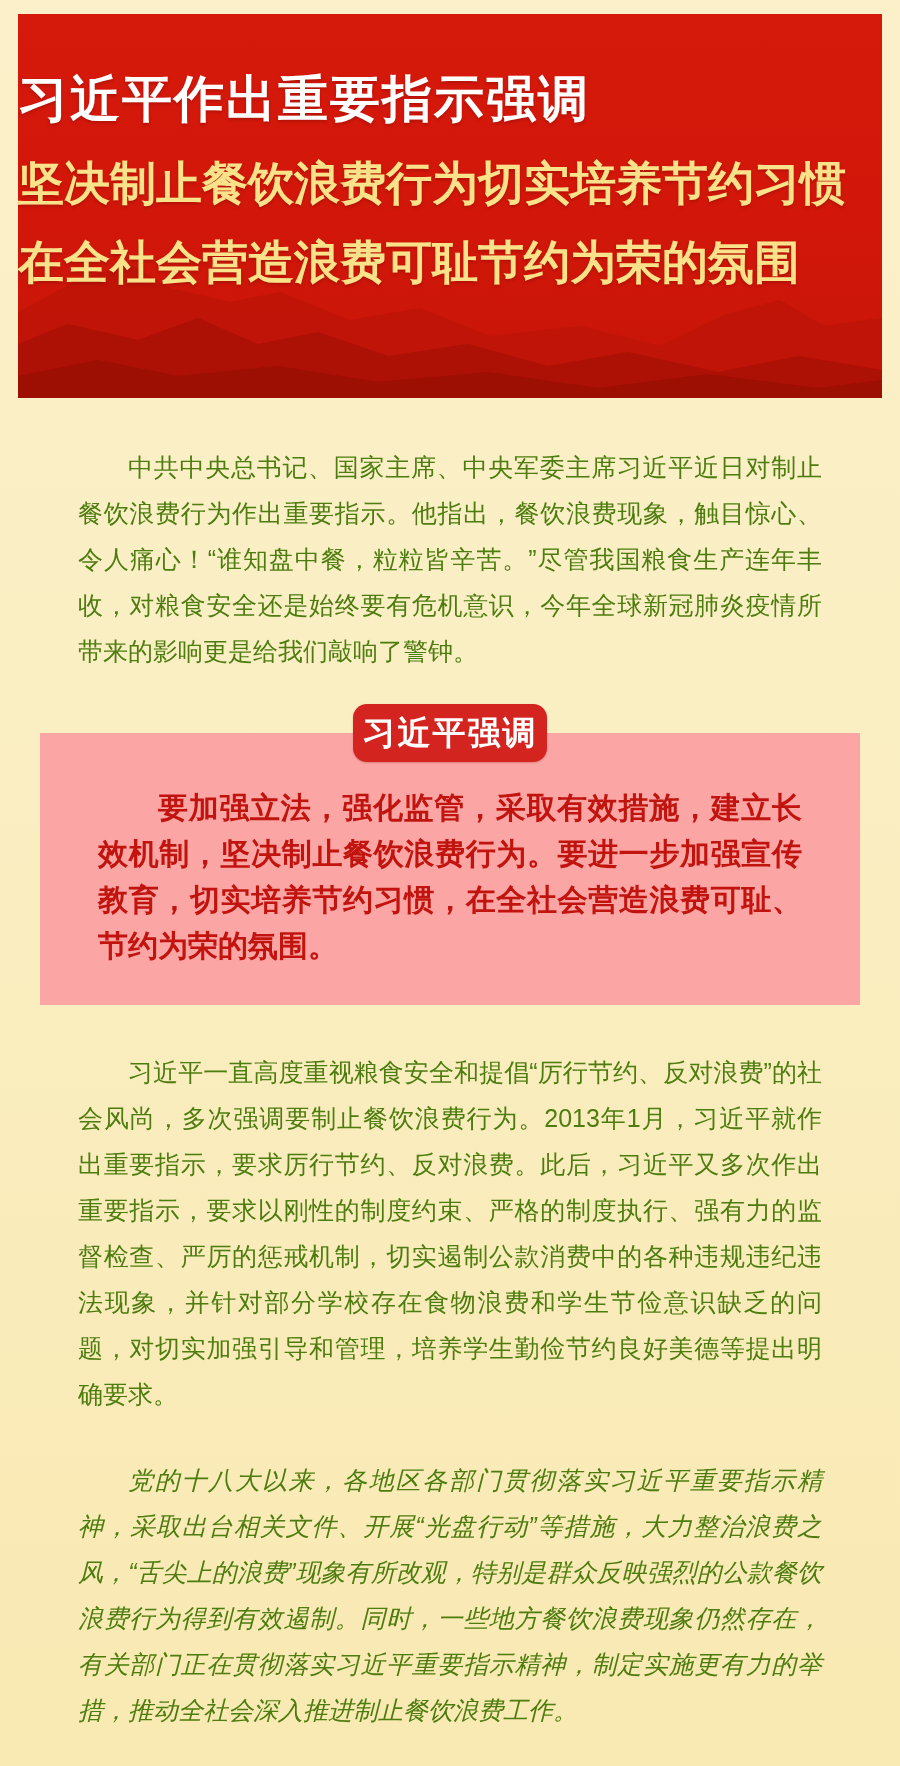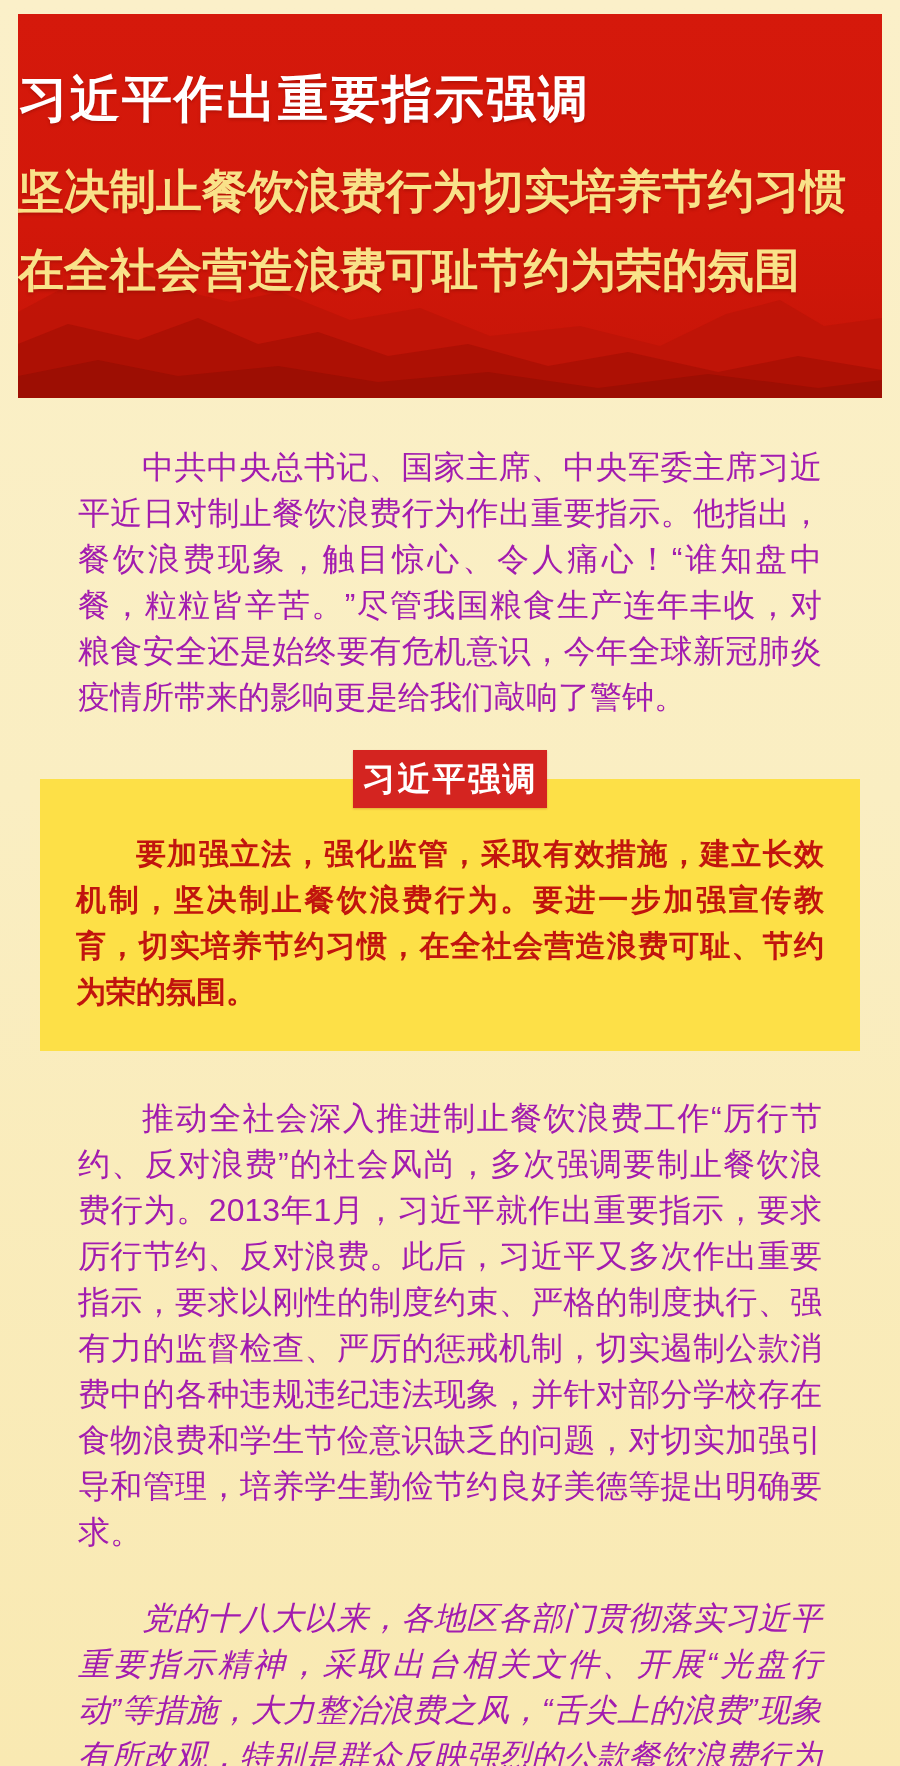--- a/index.html
+++ b/index.html
@@ -17,47 +17,48 @@
     overflow:hidden;text-align:left;
   }
   .mountains{position:absolute;left:0;bottom:0;width:100%;height:150px;display:block;}
   .banner-text{position:relative;z-index:2;}
   .t1{
     margin-top:58px;color:#ffffff;font-size:50px;font-weight:bold;
     letter-spacing:2px;line-height:1.1;white-space:nowrap;
     text-shadow:0 2px 3px rgba(120,10,0,.35);
   }
   .t2{
-    margin-top:38px;color:#f9e289;font-size:46px;font-weight:bold;
+    margin-top:30px;color:#f9e289;font-size:46px;font-weight:bold;
     letter-spacing:0px;line-height:1.15;white-space:nowrap;
     text-shadow:0 2px 3px rgba(120,10,0,.35);
   }
   .t2 + .t2{margin-top:26px;}
 
   
   .body-para{
-    margin:0 78px;color:#a21caf;font-size:32px;line-height:46px;
+    margin:0 78px;color:#4d7c0f;font-size:25px;line-height:46px;
     text-align:justify;text-indent:2em;font-weight:500;
   }
   .p1{margin-top:46px;}
   .p2{margin-top:44px;}
   .p3{margin-top:40px;font-style:italic;}
 
   
   .quote-section{position:relative;margin-top:30px;padding-top:29px;}
   .badge{
     position:absolute;top:0;left:50%;transform:translateX(-50%);z-index:3;
     width:194px;height:58px;background:#d42420;
     display:flex;align-items:center;justify-content:center;
     box-shadow:0 1px 2px rgba(130,20,0,.25);
+    border-radius:14px;
   }
   .badge span{color:#ffffff;font-size:33px;font-weight:bold;letter-spacing:2px;}
   .quote-box{
-    margin:0 40px;background:#fde047;
-    padding:52px 36px 36px;
+    margin:0 40px;background:#fca5a5;
+    padding:52px 58px 36px;
   }
   .quote-text{
     margin:0;color:#c1140e;font-size:30px;line-height:46px;font-weight:bold;
     text-align:justify;text-indent:2em;
   }
 </style>
 </head>
 <body>
 
 <div class="page">
@@ -79,17 +80,17 @@
 
   <div class="quote-section">
     <div class="badge">
       <span>习近平强调</span>
     </div>
     <div class="quote-box">
       <p class="quote-text">要加强立法，强化监管，采取有效措施，建立长效机制，坚决制止餐饮浪费行为。要进一步加强宣传教育，切实培养节约习惯，在全社会营造浪费可耻、节约为荣的氛围。</p>
     </div>
   </div>
 
-  <p class="body-para p2">推动全社会深入推进制止餐饮浪费工作“厉行节约、反对浪费”的社会风尚，多次强调要制止餐饮浪费行为。2013年1月，习近平就作出重要指示，要求厉行节约、反对浪费。此后，习近平又多次作出重要指示，要求以刚性的制度约束、严格的制度执行、强有力的监督检查、严厉的惩戒机制，切实遏制公款消费中的各种违规违纪违法现象，并针对部分学校存在食物浪费和学生节俭意识缺乏的问题，对切实加强引导和管理，培养学生勤俭节约良好美德等提出明确要求。</p>
+  <p class="body-para p2">习近平一直高度重视粮食安全和提倡“厉行节约、反对浪费”的社会风尚，多次强调要制止餐饮浪费行为。2013年1月，习近平就作出重要指示，要求厉行节约、反对浪费。此后，习近平又多次作出重要指示，要求以刚性的制度约束、严格的制度执行、强有力的监督检查、严厉的惩戒机制，切实遏制公款消费中的各种违规违纪违法现象，并针对部分学校存在食物浪费和学生节俭意识缺乏的问题，对切实加强引导和管理，培养学生勤俭节约良好美德等提出明确要求。</p>
 
   <p class="body-para p3">党的十八大以来，各地区各部门贯彻落实习近平重要指示精神，采取出台相关文件、开展“光盘行动”等措施，大力整治浪费之风，“舌尖上的浪费”现象有所改观，特别是群众反映强烈的公款餐饮浪费行为得到有效遏制。同时，一些地方餐饮浪费现象仍然存在，有关部门正在贯彻落实习近平重要指示精神，制定实施更有力的举措，推动全社会深入推进制止餐饮浪费工作。</p>
 
 </div>
 
 </body></html>

